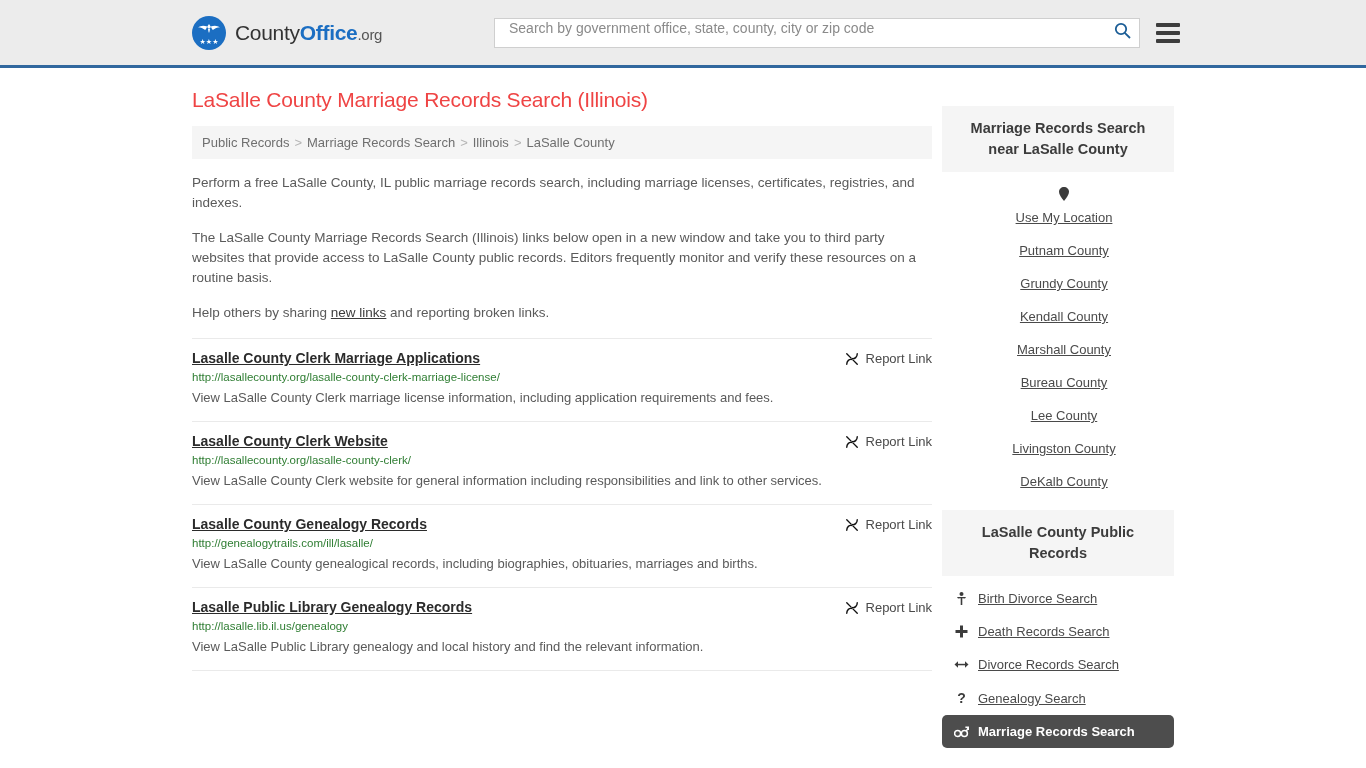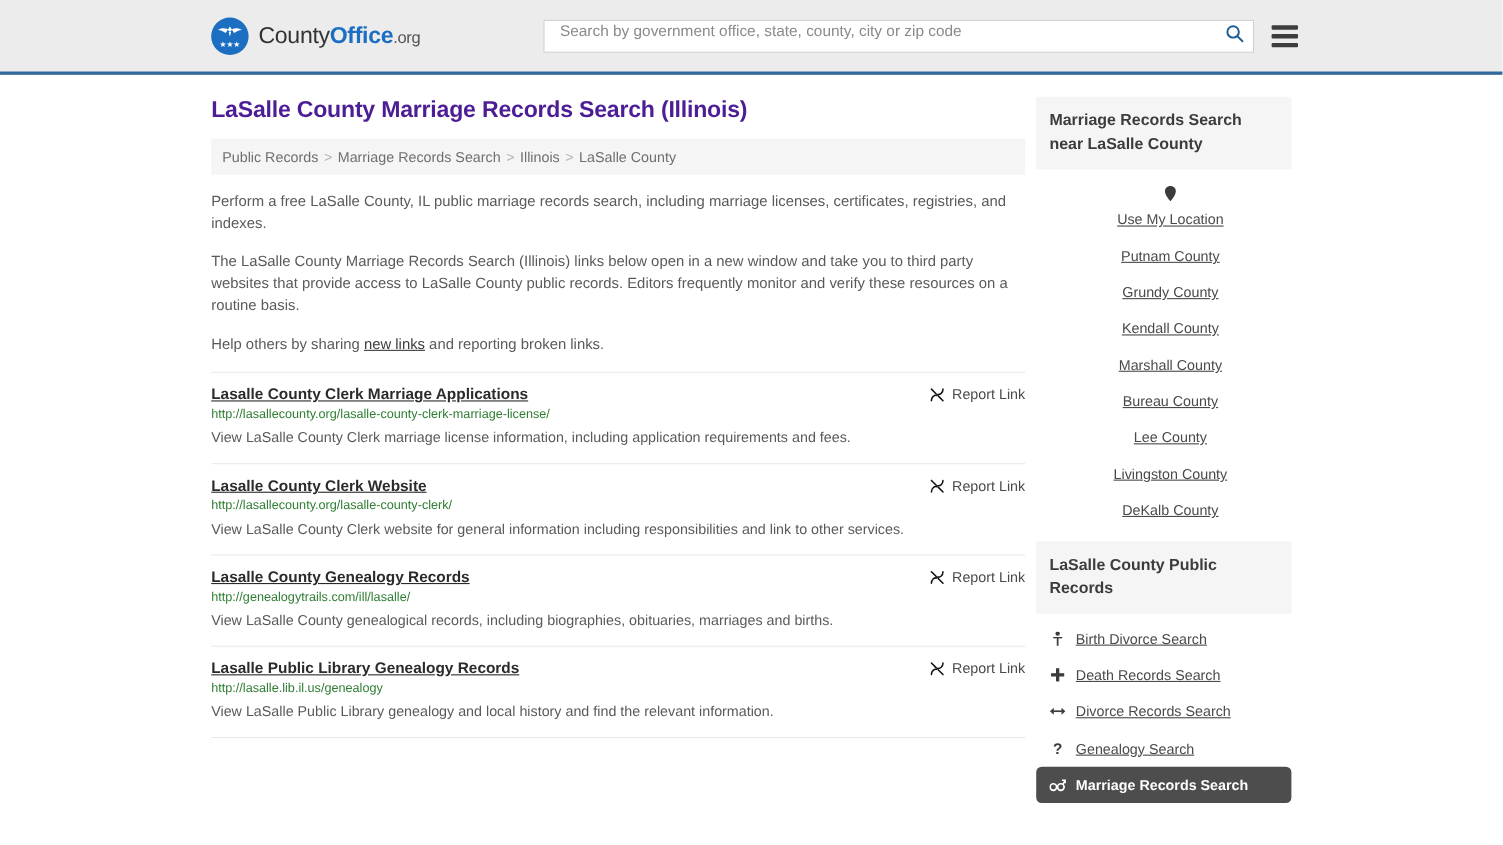--- a/index.html
+++ b/index.html
@@ -106,26 +106,26 @@
   }
 
   
   .page {
     width: 1366px;
     padding: 0 192px 0 192px;
     display: flex;
     gap: 0;
   }
   .col-main { width: 740px; flex: 0 0 740px; padding-top: 20px; }
-  .col-side { width: 232px; flex: 0 0 232px; margin-left: 10px; padding-top: 20px; }
+  .col-side { width: 232px; flex: 0 0 232px; margin-left: 10px; padding-top: 38px; text-align: center; }
 
   h1.page-title {
     font-size: 21px;
-    font-weight: bold;
-    color: #4c1d95;
+    font-weight: normal;
+    color: #ef4444;
     margin: 0 0 14px 0;
     letter-spacing: -0.2px;
   }
 
   .breadcrumb {
     background: #f5f5f5;
     padding: 9px 10px;
     font-size: 13px;
     color: #8a8a8a;
     margin-bottom: 14px;

